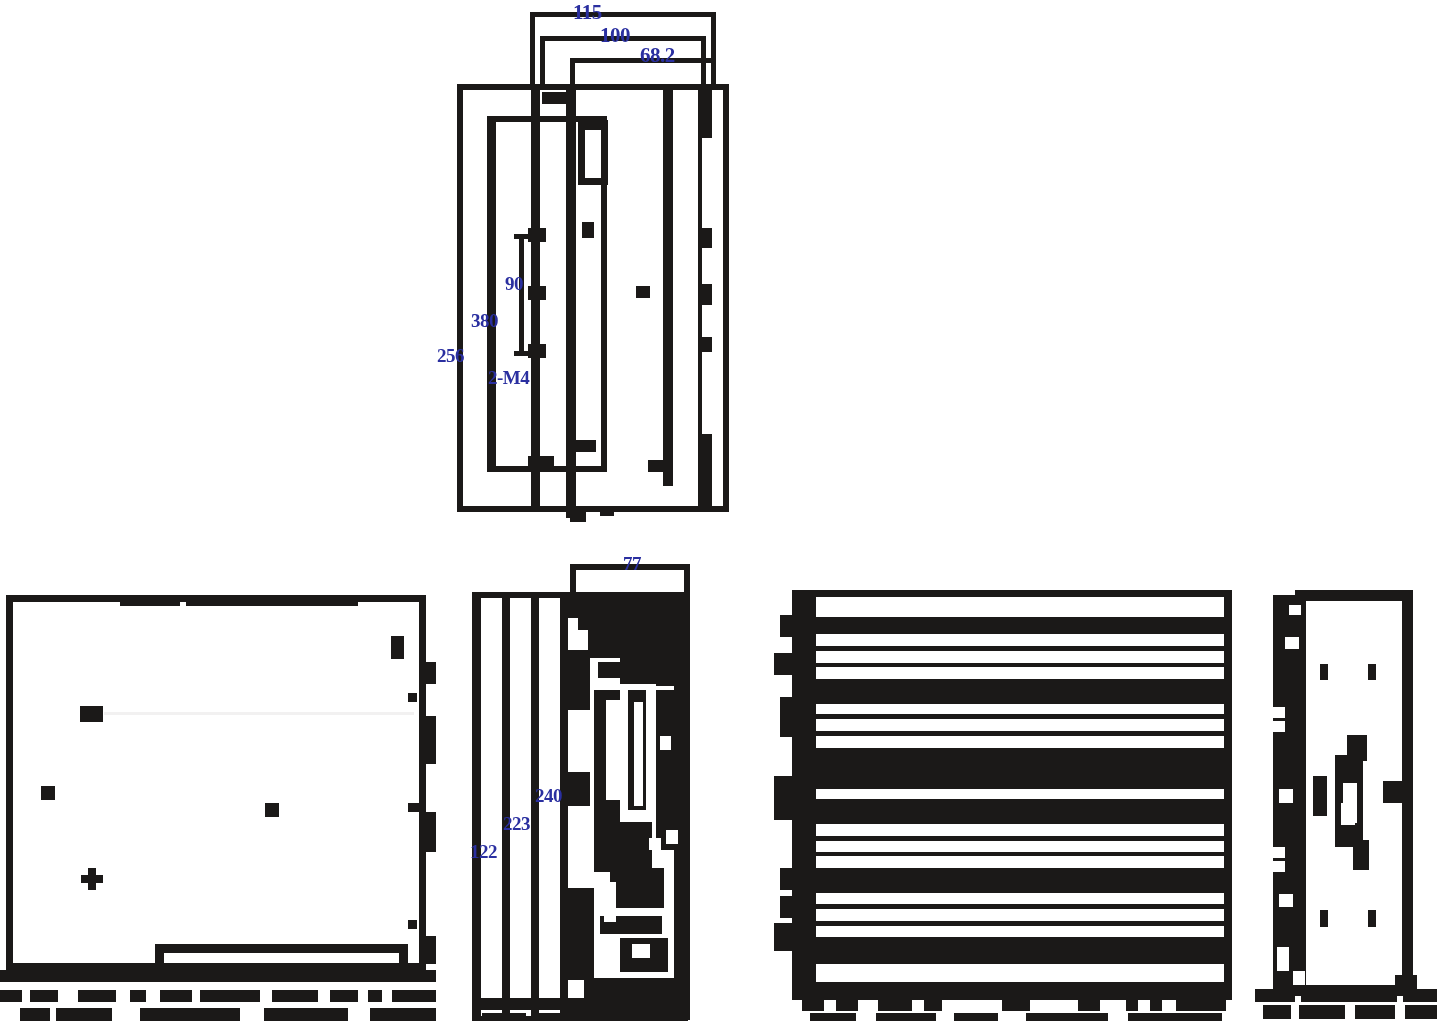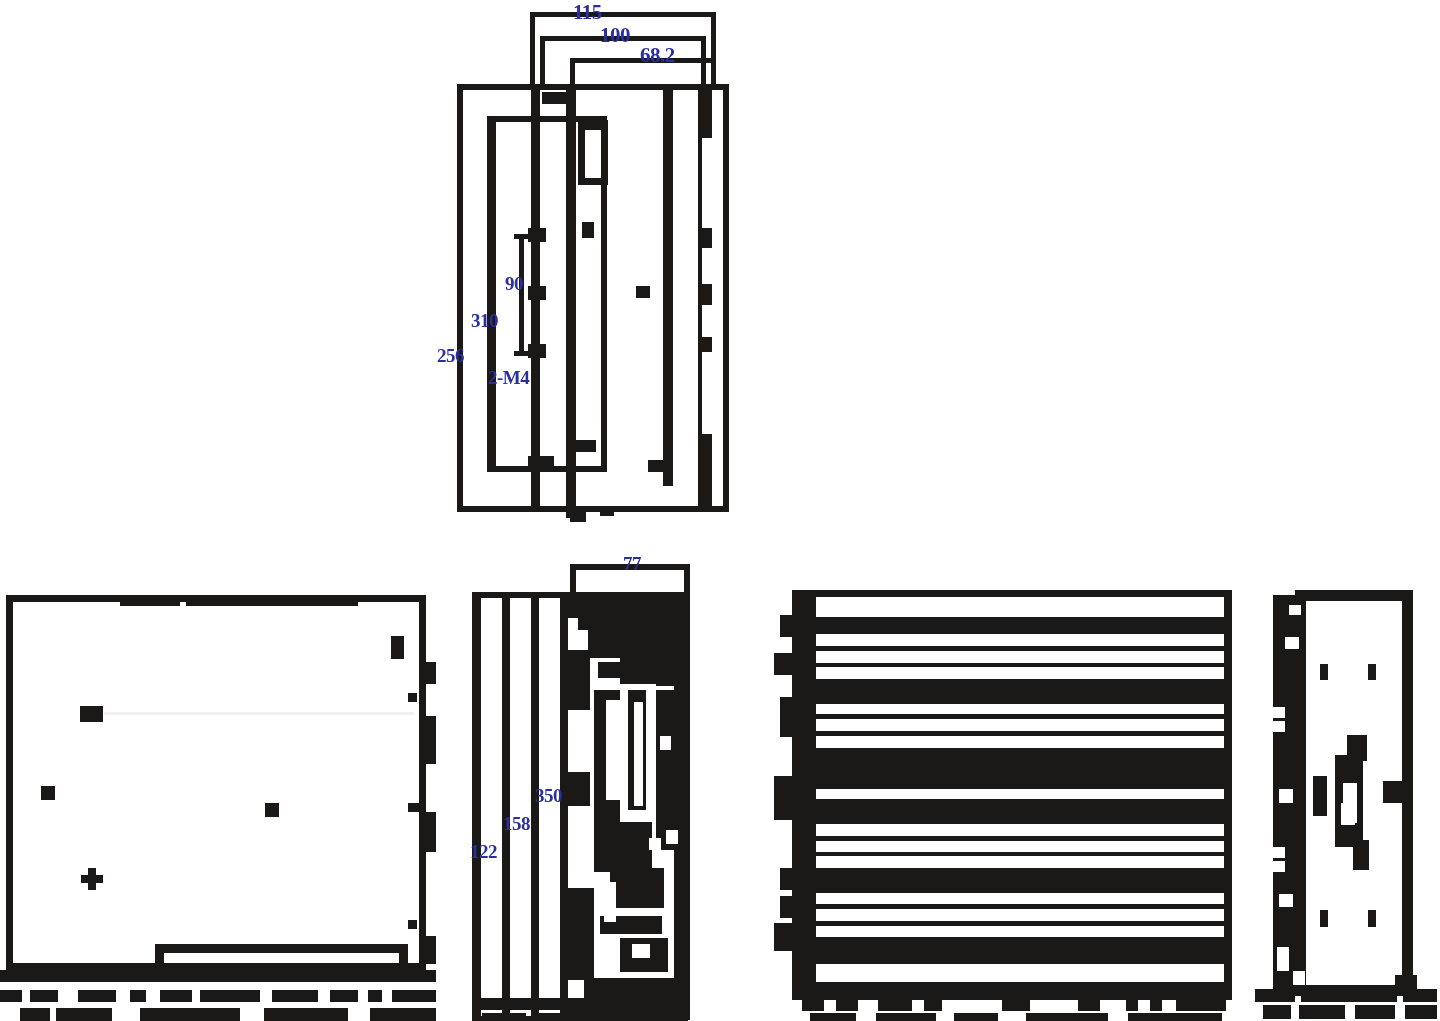--- a/index.html
+++ b/index.html
@@ -77,21 +77,21 @@
     <div class="ln" style="left:457px;top:86px;width:5px;height:424px;"></div>
     <div class="ln" style="left:491px;top:118px;width:5px;height:352px;"></div>
     <div class="ln" style="left:519px;top:234px;width:5px;height:122px;"></div>
     <div class="fill" style="left:514px;top:234px;width:15px;height:5px;"></div>
     <div class="fill" style="left:514px;top:351px;width:15px;height:5px;"></div>
 
     <span class="dim dimlg" style="left:573px;top:2px;">115</span>
     <span class="dim dimlg" style="left:600px;top:25px;text-align:center;">100</span>
     <span class="dim dimlg" style="left:640px;top:45px;">68.2</span>
     <span class="dim dimmd" style="left:505px;top:274px;">90</span>
-    <span class="dim dimmd" style="left:471px;top:311px;">310</span>
+    <span class="dim dimmd" style="left:471px;top:311px;">380</span>
     <span class="dim dimmd" style="left:437px;top:346px;">256</span>
     <span class="dim dimmd" style="left:488px;top:368px;">2-M4</span>
   </div>
 
   <div class="view" style="left:0;top:560px;width:450px;height:461px;">
 
     <div class="rect" style="left:6px;top:35px;width:420px;height:375px;border-width:7px;"></div>
 
     <div class="fill" style="left:120px;top:35px;width:60px;height:11px;"></div>
     <div class="fill" style="left:186px;top:35px;width:172px;height:11px;"></div>
@@ -180,22 +180,22 @@
     <div class="fill" style="left:144px;top:332px;width:12px;height:40px;background:#ffffff;"></div>
     <div class="fill" style="left:206px;top:280px;width:12px;height:14px;background:#ffffff;"></div>
     <div class="fill" style="left:189px;top:288px;width:12px;height:12px;background:#ffffff;"></div>
     <div class="fill" style="left:172px;top:394px;width:18px;height:14px;background:#ffffff;"></div>
 
     <div class="fill" style="left:12px;top:448px;width:218px;height:12px;"></div>
     <div class="fill" style="left:22px;top:463px;width:44px;height:12px;"></div>
     <div class="fill" style="left:78px;top:463px;width:56px;height:12px;"></div>
     <div class="fill" style="left:148px;top:463px;width:74px;height:12px;"></div>
 
-    <span class="dim dimmd" style="left:75px;top:236px;">350</span>
-    <span class="dim dimmd" style="left:43px;top:264px;">158</span>
+    <span class="dim dimmd" style="left:75px;top:236px;">240</span>
+    <span class="dim dimmd" style="left:43px;top:264px;">223</span>
     <span class="dim dimmd" style="left:10px;top:292px;">122</span>
   </div>
 
   <div class="view" style="left:780px;top:585px;width:460px;height:436px;">
 
     <div class="finblock" style="left:12px;top:5px;width:440px;height:410px;">
       <div class="fin" style="left:24px;right:8px;top:7px;height:20px;"></div>
       <div class="fin" style="left:24px;right:8px;top:44px;height:12px;"></div>
       <div class="fin" style="left:24px;right:8px;top:61px;height:12px;"></div>
       <div class="fin" style="left:24px;right:8px;top:77px;height:12px;"></div>

